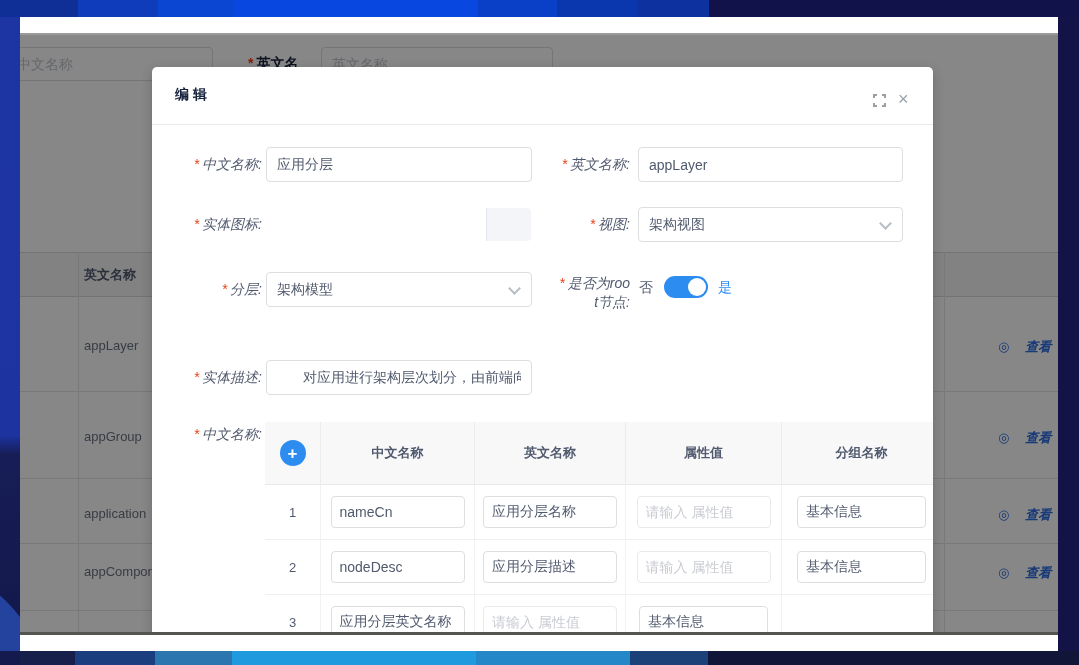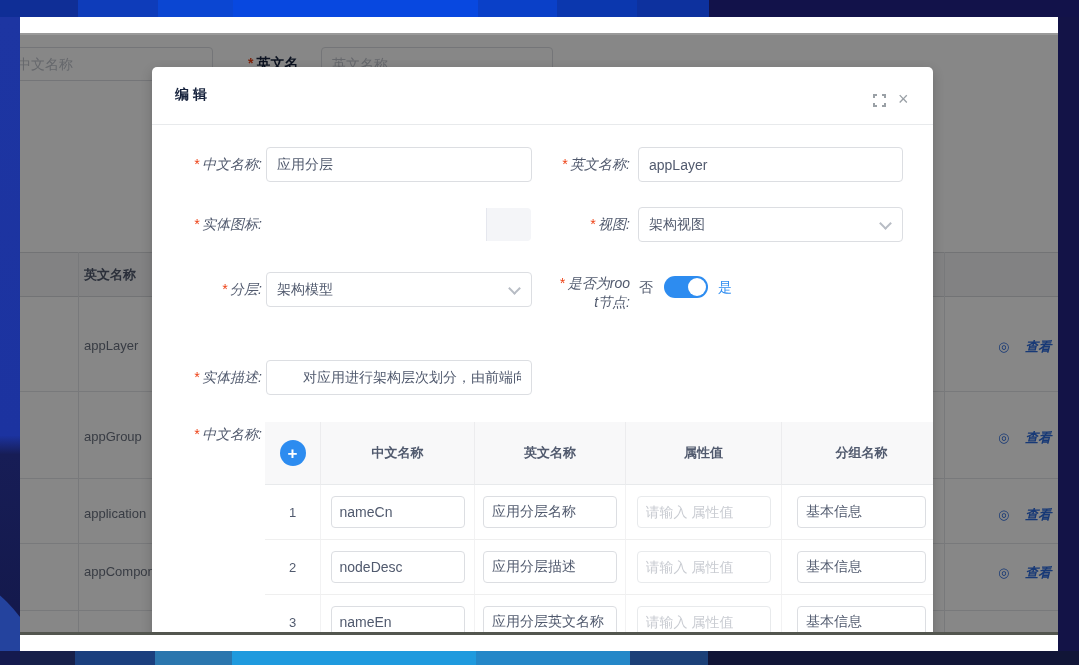--- a/index.html
+++ b/index.html
@@ -236,23 +236,20 @@
             </div>
           <div class="at-c">
               <input class="cell-input ph" placeholder="请输入 属性值" style="">
             </div>
           <div class="at-c">
               <input class="cell-input grp" value="基本信息" style="">
             </div>
 
           <div class="at-c">3</div>
           <div class="at-c">
-              <input class="cell-input" value="nameEn" style="">
-            </div>
-          <div class="at-c">
               <input class="cell-input" value="应用分层英文名称" style="">
             </div>
           <div class="at-c">
               <input class="cell-input ph" placeholder="请输入 属性值" style="">
             </div>
           <div class="at-c">
               <input class="cell-input grp" value="基本信息" style="">
             </div>
         </div>
       </div>

